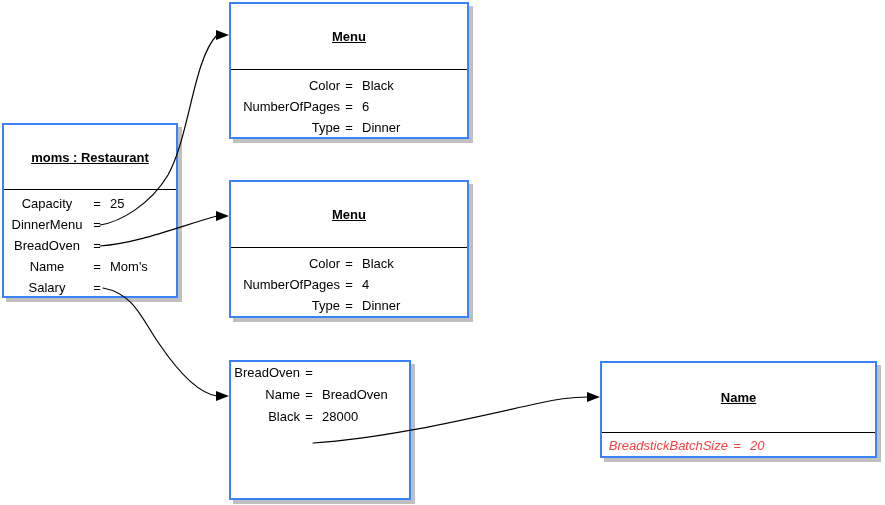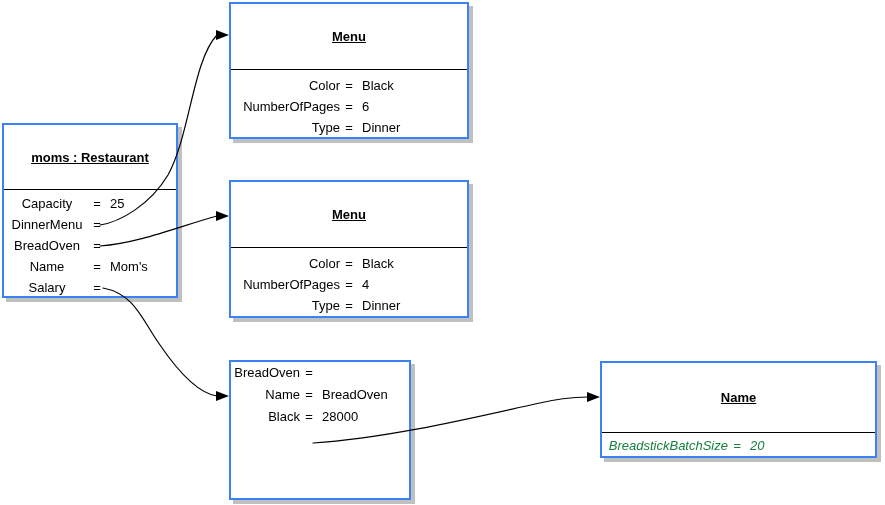--- a/index.html
+++ b/index.html
@@ -21,21 +21,21 @@
   .nm{text-align:right;flex:none;}
   .eq{width:10px;margin-left:4px;margin-right:8px;text-align:center;flex:none;}
   .val{text-align:center;}
   
   .cols-restaurant .nm{width:82px;text-align:center;}
   .cols-menu .nm{width:107px;}
   .cols-cook .nm{width:67px;}
   .cols-cook .row{line-height:22px;}
   .cols-oven .nm{width:124px;}
   .attr-link, .attr-link .nm, .attr-link .eq, .attr-link .val{
-    color:#15803d;font-style:italic;
+    color:#ef4444;font-style:italic;
   }
   
   #box-restaurant{left:2px;top:123px;width:176px;height:175px;}
   #box-restaurant .hdr{height:64px;}
   #box-restaurant .attrs{padding-top:3px;}
   #box-menu-dinner{left:229px;top:2px;width:240px;height:137px;}
   #box-menu-dinner .hdr{height:65px;}
   #box-menu-dinner .attrs{padding-top:5px;}
   #box-menu-lunch{left:229px;top:180px;width:240px;height:138px;}
   #box-menu-lunch .hdr{height:65px;}

